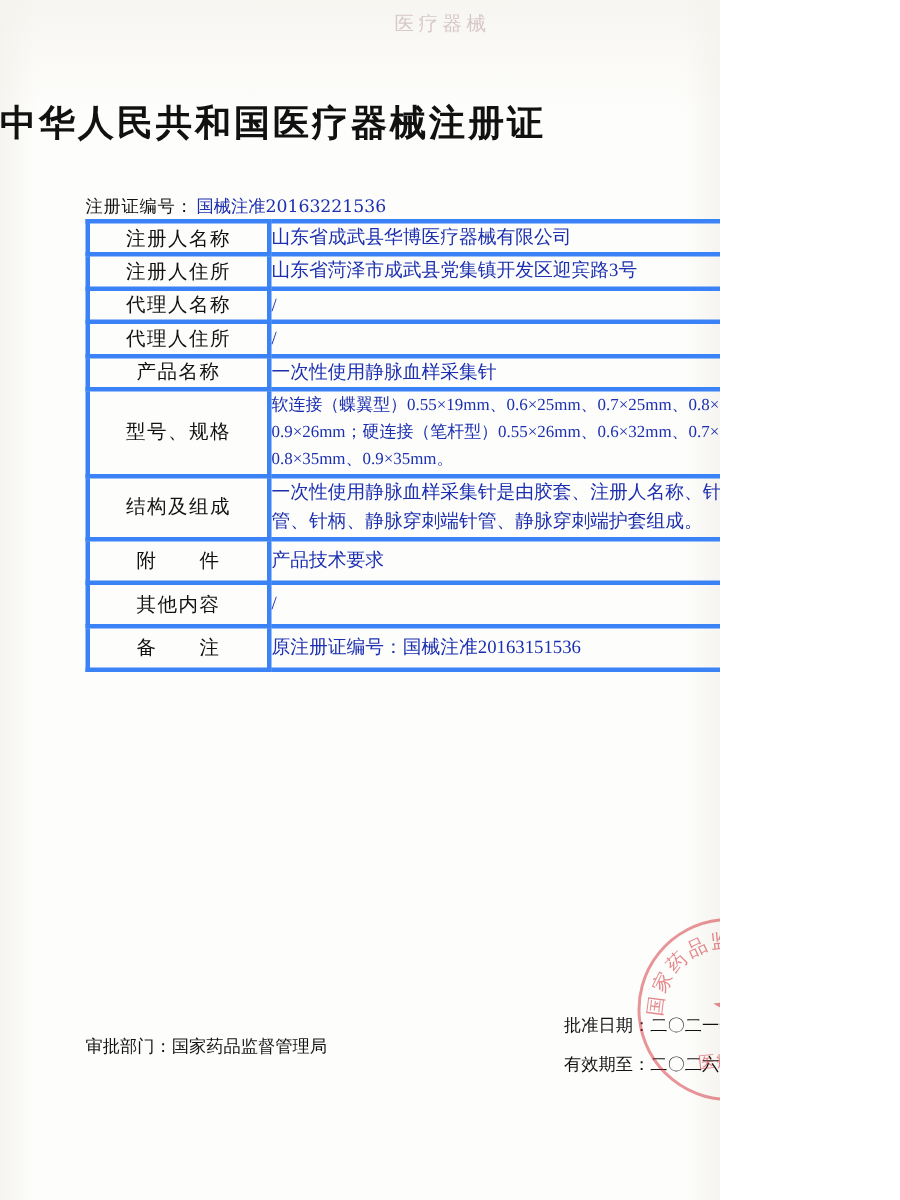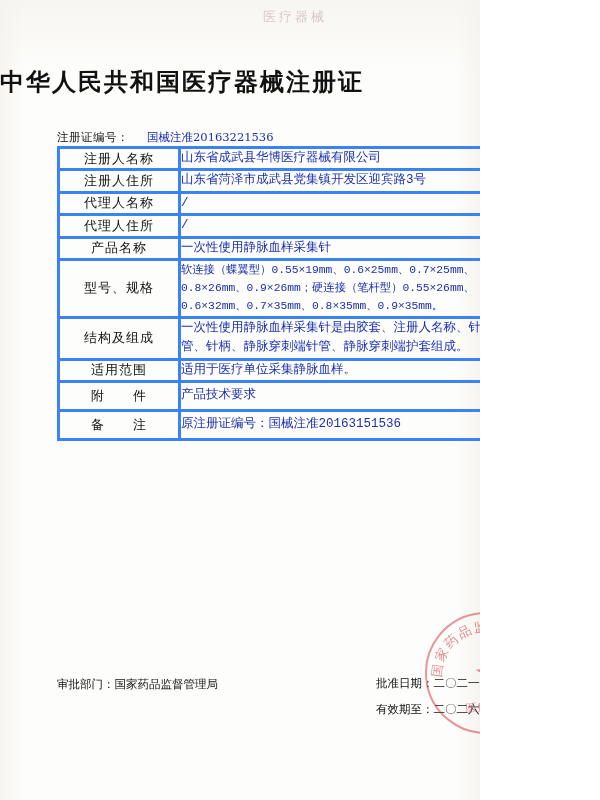--- a/index.html
+++ b/index.html
@@ -63,21 +63,21 @@
     left: 57px;
     font-size: 11.5px;
     color: #111;
     font-family: "DejaVu Serif", "Liberation Serif", serif;
   }
   .reg-no-line .rn-label {
     letter-spacing: 0.5px;
   }
   .reg-no-line .rn-value {
     color: #1b2fb0;
-    margin-left: 18px;
+    margin-left: 2px;
     text-align: right;
   }
   table.main {
     position: absolute;
     top: 146px;
     left: 57px;
     width: 486px;
     border-collapse: collapse;
     table-layout: fixed;
   }
@@ -90,21 +90,21 @@
     width: 118px;
     text-align: center;
     font-family: "DejaVu Serif", "Liberation Serif", serif;
     font-size: 13px;
     color: #111;
     letter-spacing: 1px;
     padding: 6px 4px;
   }
   td.value {
     padding: 7px 10px 7px 12px;
-    font-family: Liberation Mono, monospace;
+    font-family: Liberation Serif, serif;
     font-size: 12.5px;
     color: #1b2fb0;
     line-height: 1.55;
   }
   td.value.small {
     font-size: 11.3px;
     line-height: 1.62;
   }
   .r1 td { height: 26px; }
   .footer {
@@ -112,21 +112,21 @@
     left: 57px;
     top: 676px;
     width: 486px;
     font-family: "DejaVu Serif", "Liberation Serif", serif;
     font-size: 11.5px;
     color: #111;
   }
   .footer .dept {
     position: absolute;
     left: 0;
-    top: 1px;
+    top: 14px;
     white-space: nowrap;
   }
   .footer .approve {
     position: absolute;
     left: 319px;
     top: 0px;
     white-space: nowrap;
   }
   .footer .valid {
     position: absolute;
@@ -219,27 +219,27 @@
         <td class="value">一次性使用静脉血样采集针</td>
       </tr>
       <tr>
         <td class="label">型号、规格</td>
         <td class="value small">软连接（蝶翼型）0.55×19mm、0.6×25mm、0.7×25mm、0.8×26mm、0.9×26mm；硬连接（笔杆型）0.55×26mm、0.6×32mm、0.7×35mm、0.8×35mm、0.9×35mm。</td>
       </tr>
       <tr>
         <td class="label">结构及组成</td>
         <td class="value">一次性使用静脉血样采集针是由胶套、注册人名称、针座、软管、针柄、静脉穿刺端针管、静脉穿刺端护套组成。</td>
       </tr>
-      <tr>
-        <td class="label">适用范围</td>
-        <td class="value">适用于医疗单位采集静脉血样。</td>
-      </tr>
       <tr class="r1">
         <td class="label">附　　件</td>
         <td class="value">产品技术要求</td>
+      </tr>
+      <tr class="r1">
+        <td class="label">其他内容</td>
+        <td class="value">/</td>
       </tr>
       <tr class="r1">
         <td class="label">备　　注</td>
         <td class="value">原注册证编号：国械注准20163151536</td>
       </tr>
     </tbody>
   </table>
 
   <div class="footer">
     <div class="dept">

